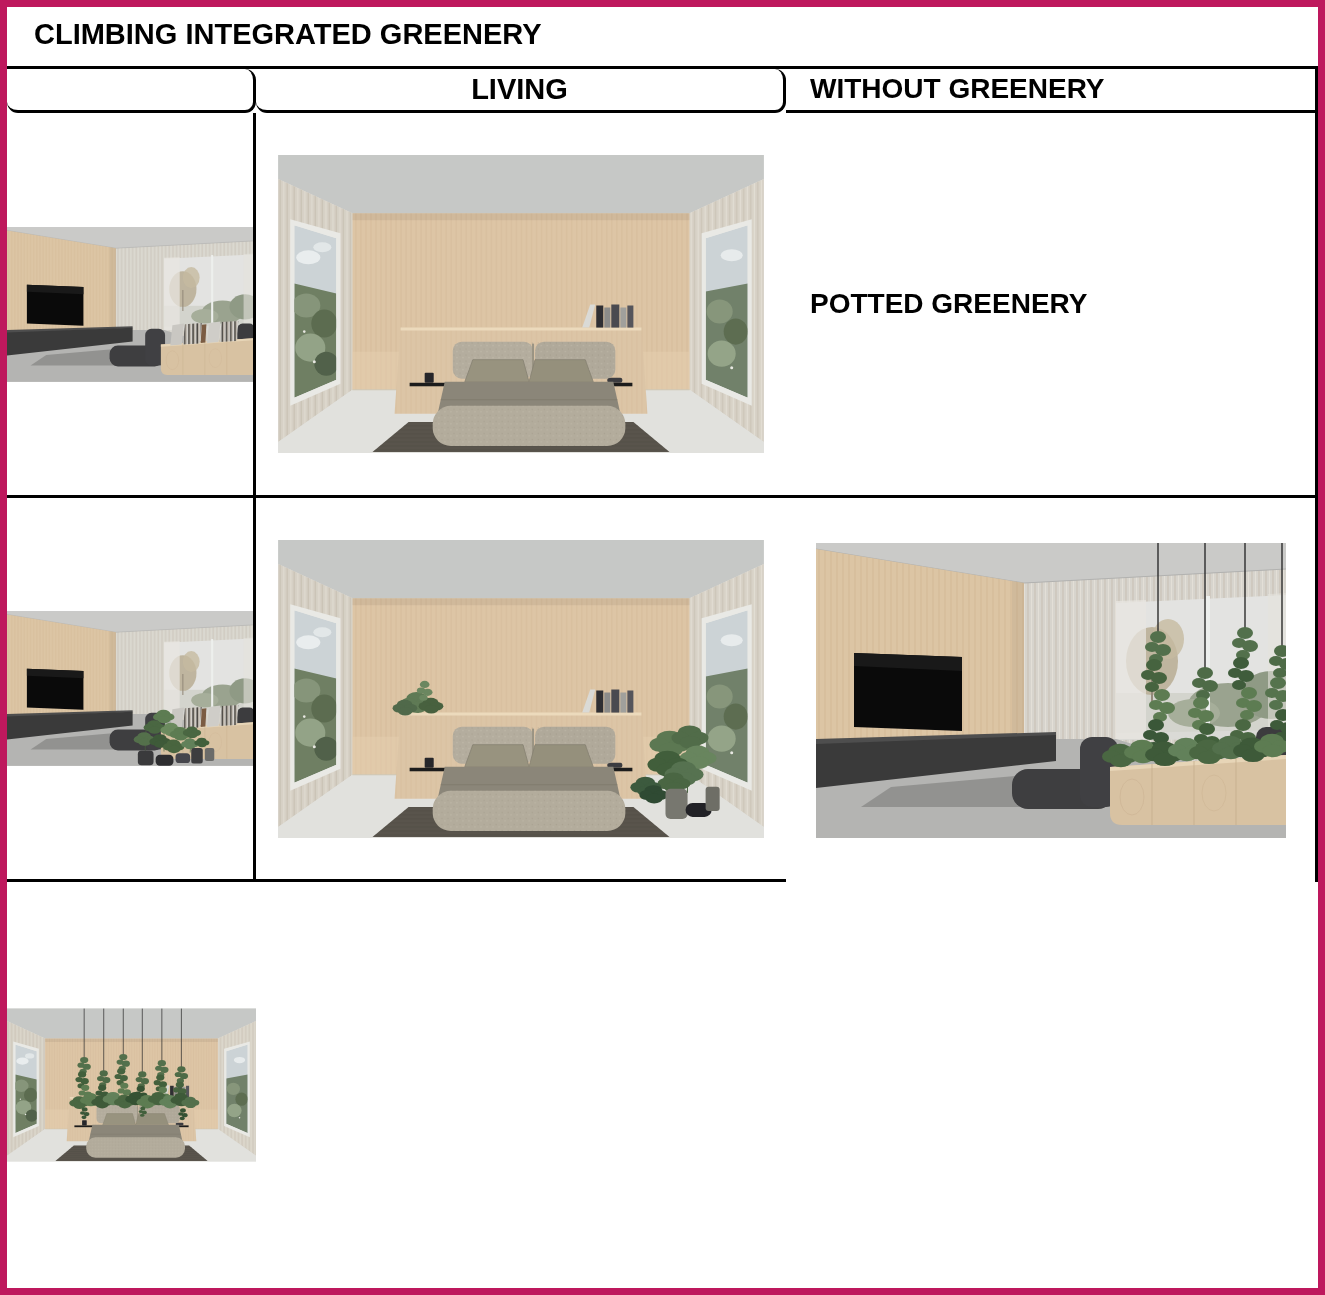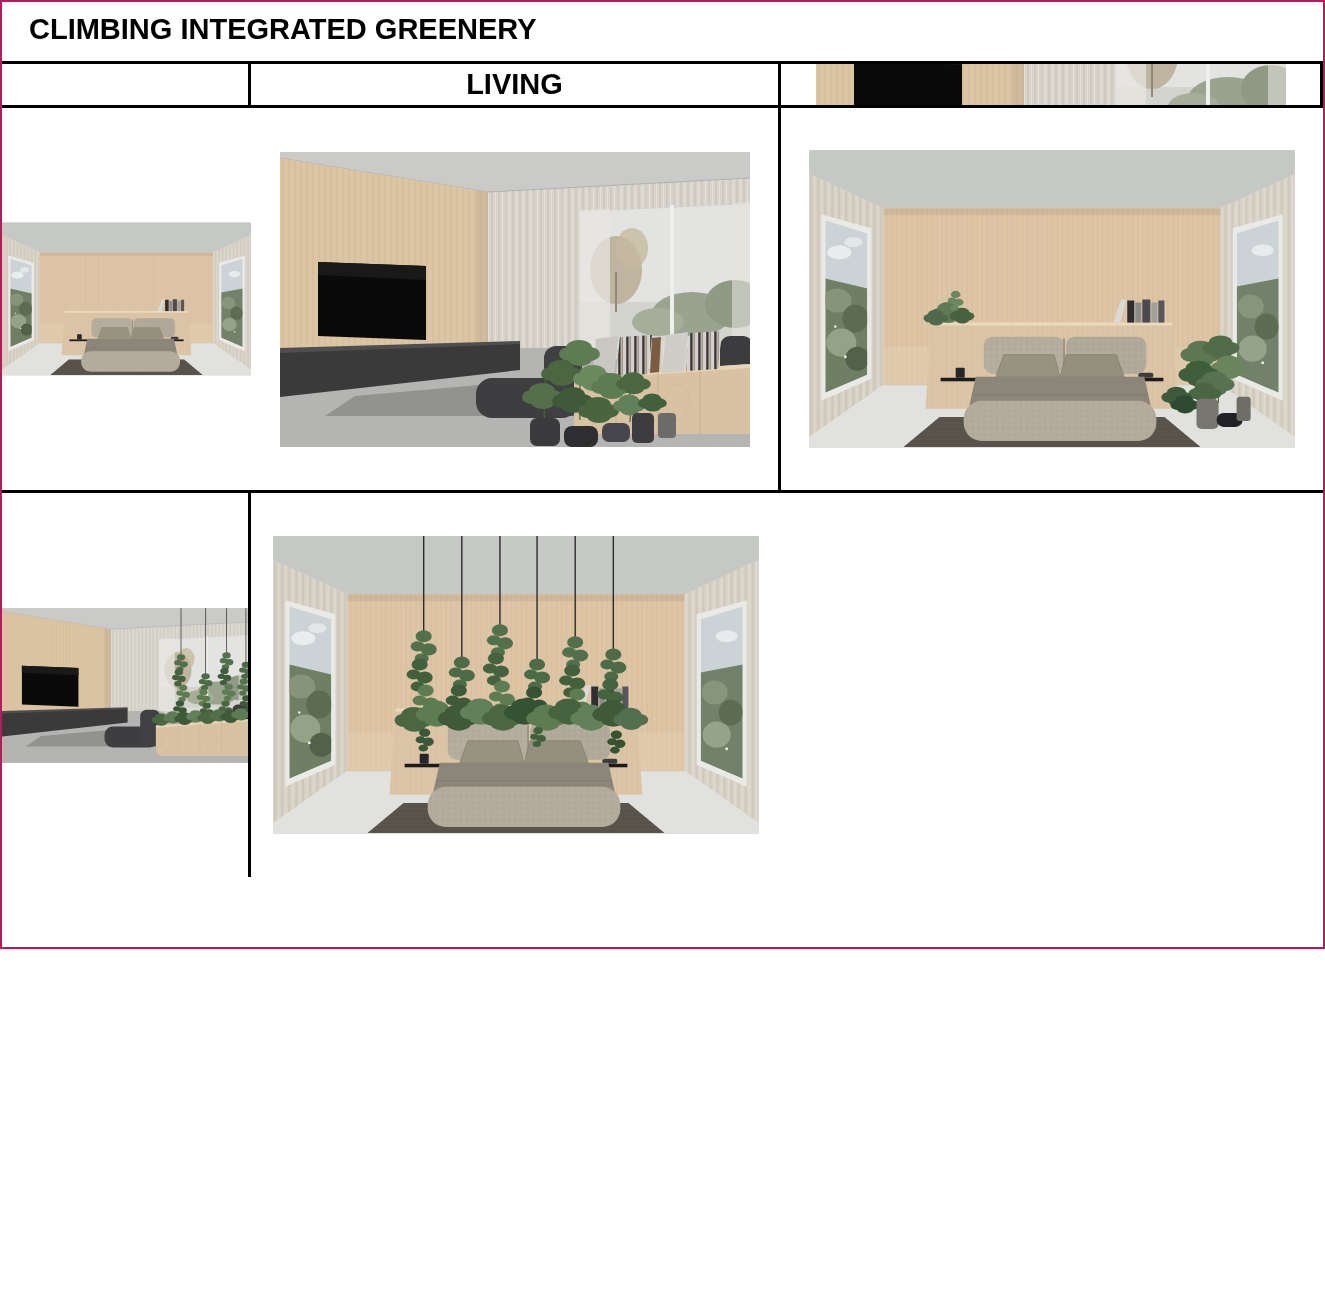--- a/index.html
+++ b/index.html
@@ -1,19 +1,19 @@
 <!DOCTYPE html>
 <html><head>
 <meta charset="utf-8">
 <style>
   html,body { margin:0; padding:0; background:#ffffff; }
   .figure {
-    width:1325px; height:949px;
+    width:1325px; height:1295px;
     box-sizing:border-box;
-    border:2px solid #be185d;
+    border:7px solid #be185d;
     background:#fff;
     font-family:"Liberation Sans", sans-serif;
     color:#000;
   }
   .grid {
     display:grid;
     width:100%; height:100%;
     grid-template-columns:249px 530px 1fr;
     grid-template-rows:62px 44px 385px 384px 1fr;
   }
@@ -23,21 +23,21 @@
   .title-cell {
     grid-column:1 / span 3;
     display:flex; align-items:center;
     padding:0 10px 4px 27px;
     font-size:29px; font-weight:bold;
     border-right:none;
   }
   .head-cell {
     display:flex; align-items:center; justify-content:center;
     padding-bottom:0;
-    font-size:29px; font-weight:bold;
+    font-size:29px; font-weight:bold;border-radius:11px;
   }
   .label-cell {
     display:flex; align-items:center;
     padding-left:24px; padding-right:34px;
     font-size:28px; font-weight:bold; line-height:1.45;
   }
   .img-cell { display:flex; align-items:center; justify-content:center; }
   svg.scene { display:block; }
   .defs-holder { position:absolute; width:0; height:0; overflow:hidden; }
 </style>
@@ -353,32 +353,34 @@
 </svg>
 
 <div class="figure">
   <div class="grid">
 
     <div class="cell title-cell">CLIMBING INTEGRATED GREENERY</div>
 
     <div class="cell head-cell"></div>
     <div class="cell head-cell">LIVING</div>
 
+    <div class="cell label-cell">WITHOUT GREENERY</div>
     <div class="cell img-cell">
       <svg class="scene" width="470" height="295" viewBox="0 0 470 295" role="img">
         <use href="#living-base"></use>
           <use href="#living-vases"></use>
       </svg>
     </div>
     <div class="cell img-cell no-r">
       <svg class="scene" width="486" height="298" viewBox="0 0 484 297" role="img">
         <use href="#bedroom-base"></use>
       </svg>
     </div>
 
+    <div class="cell label-cell">POTTED GREENERY</div>
     <div class="cell img-cell">
       <svg class="scene" width="470" height="295" viewBox="0 0 470 295" role="img">
         <use href="#living-base"></use>
           <use href="#living-vases"></use>
           <use href="#living-pots"></use>
       </svg>
     </div>
     <div class="cell img-cell no-r">
       <svg class="scene" width="486" height="298" viewBox="0 0 484 297" role="img">
         <use href="#bedroom-base"></use>

